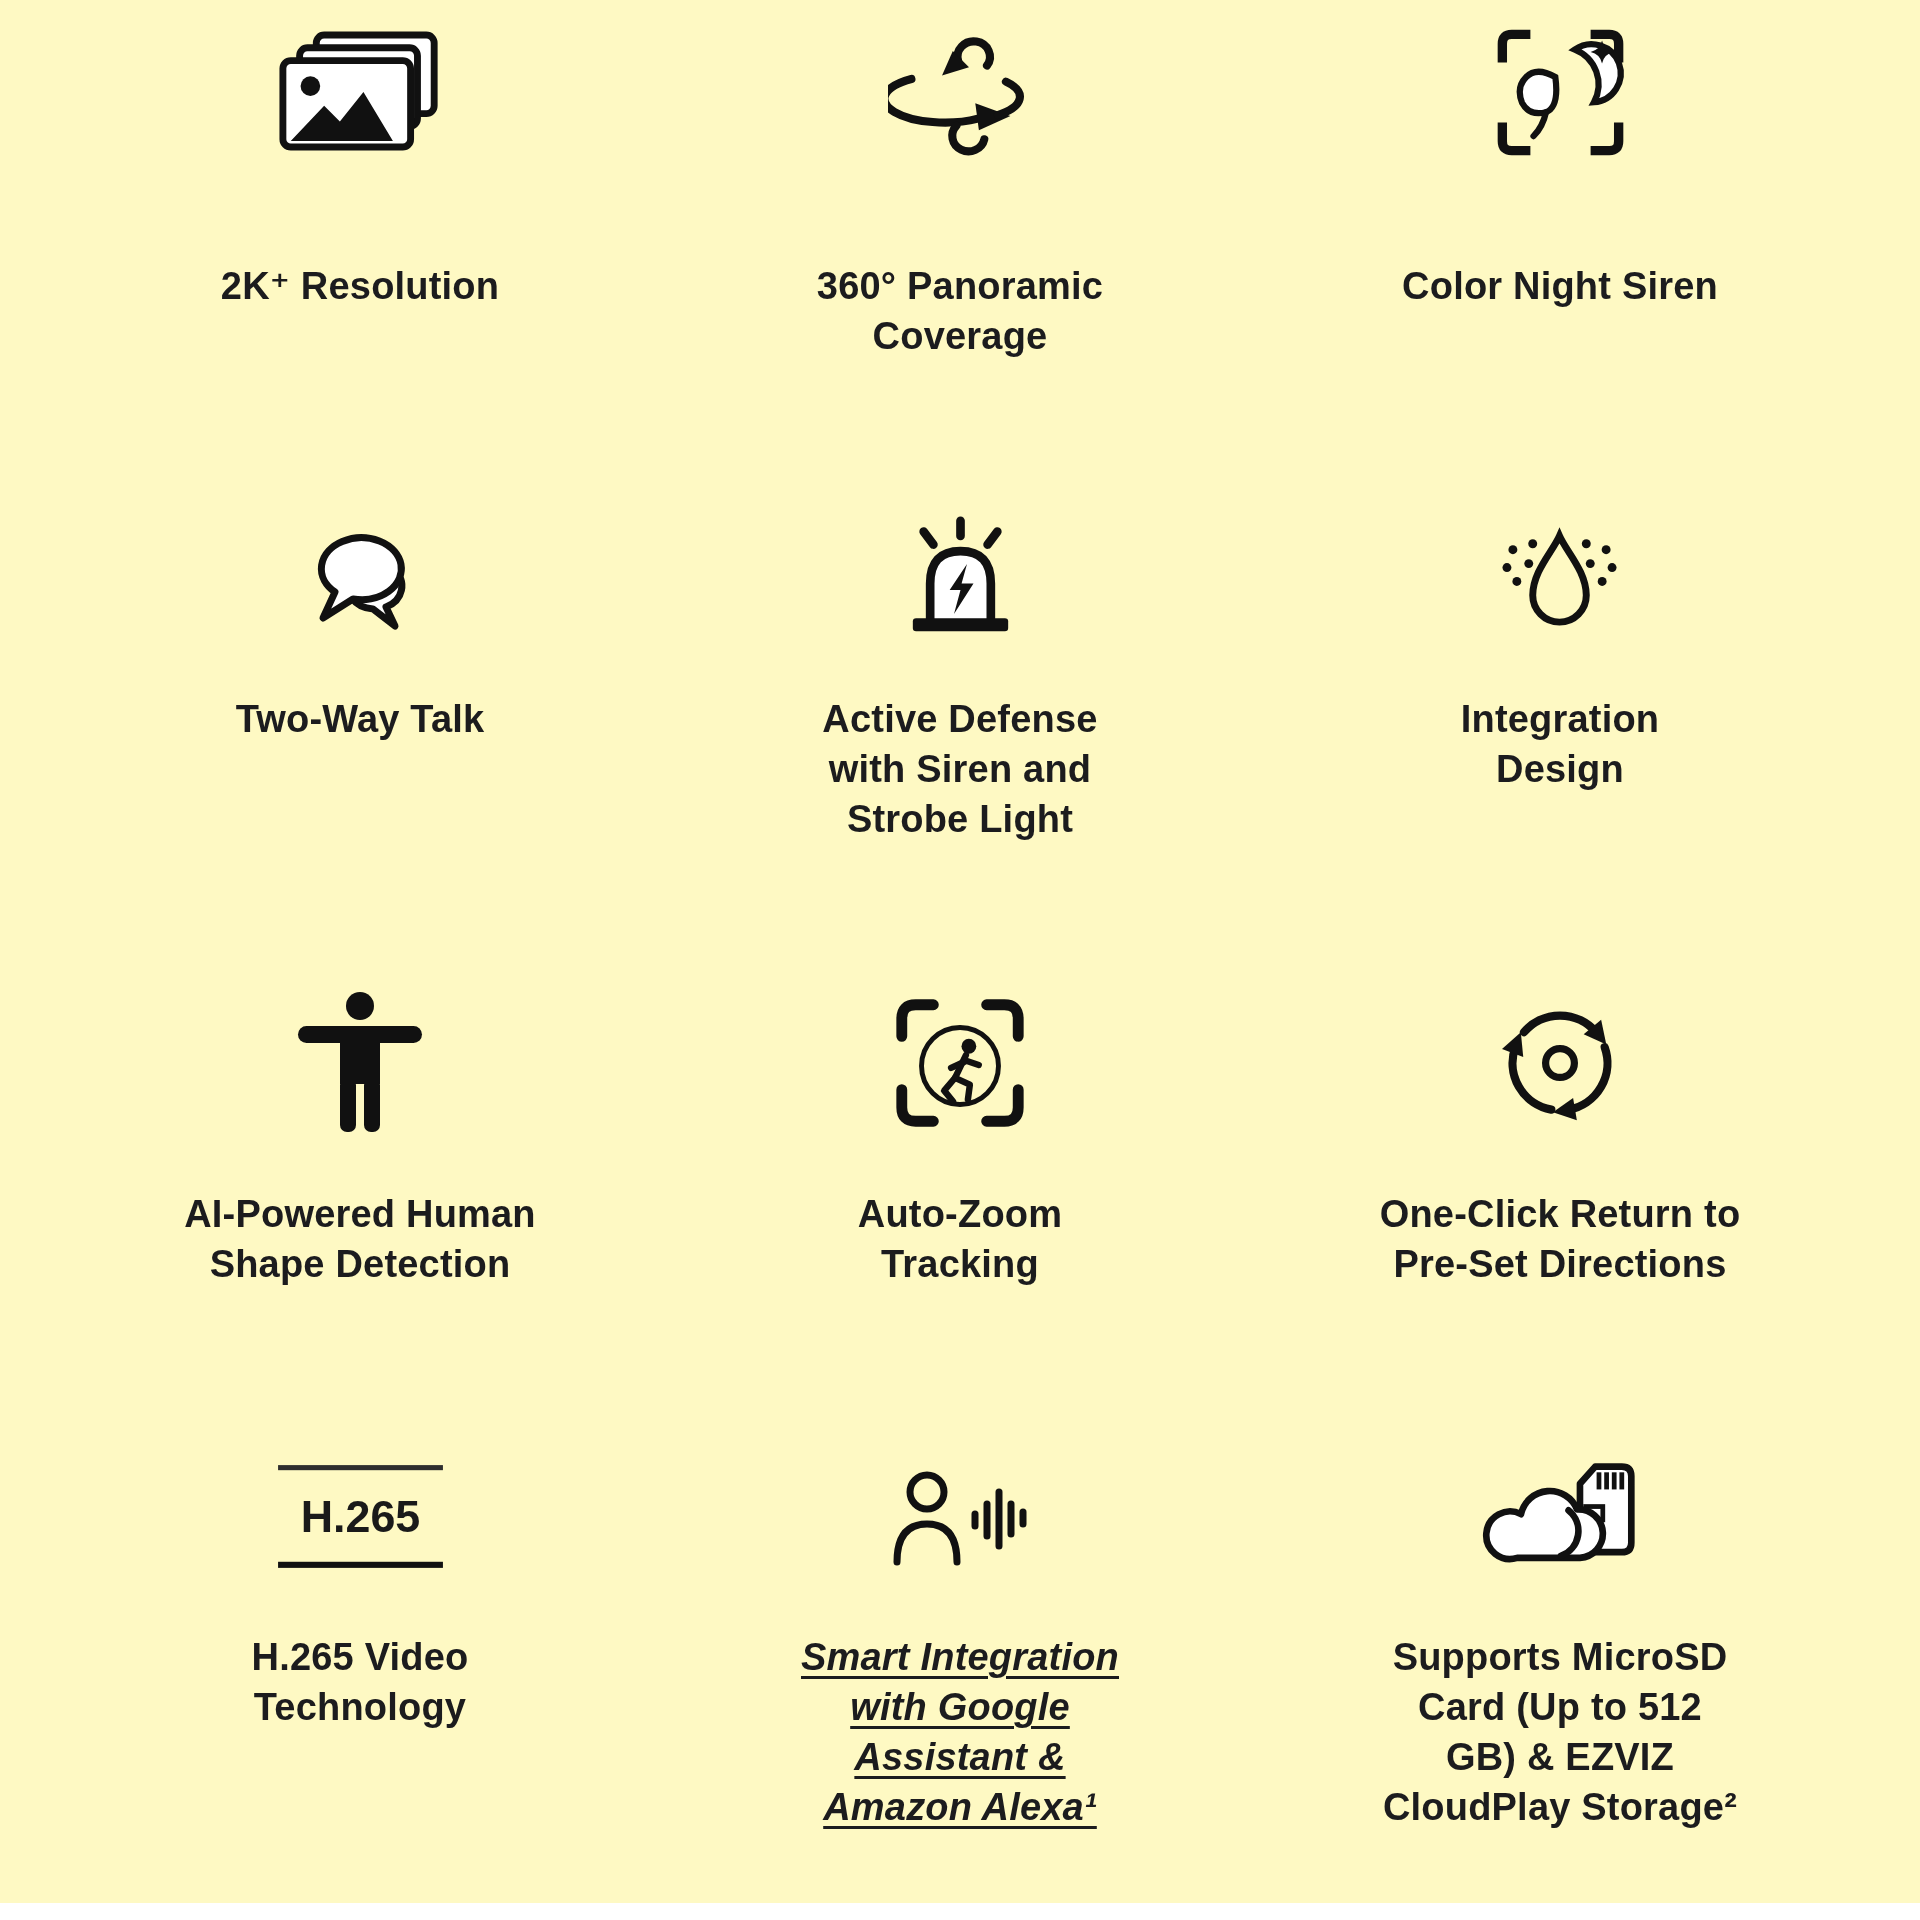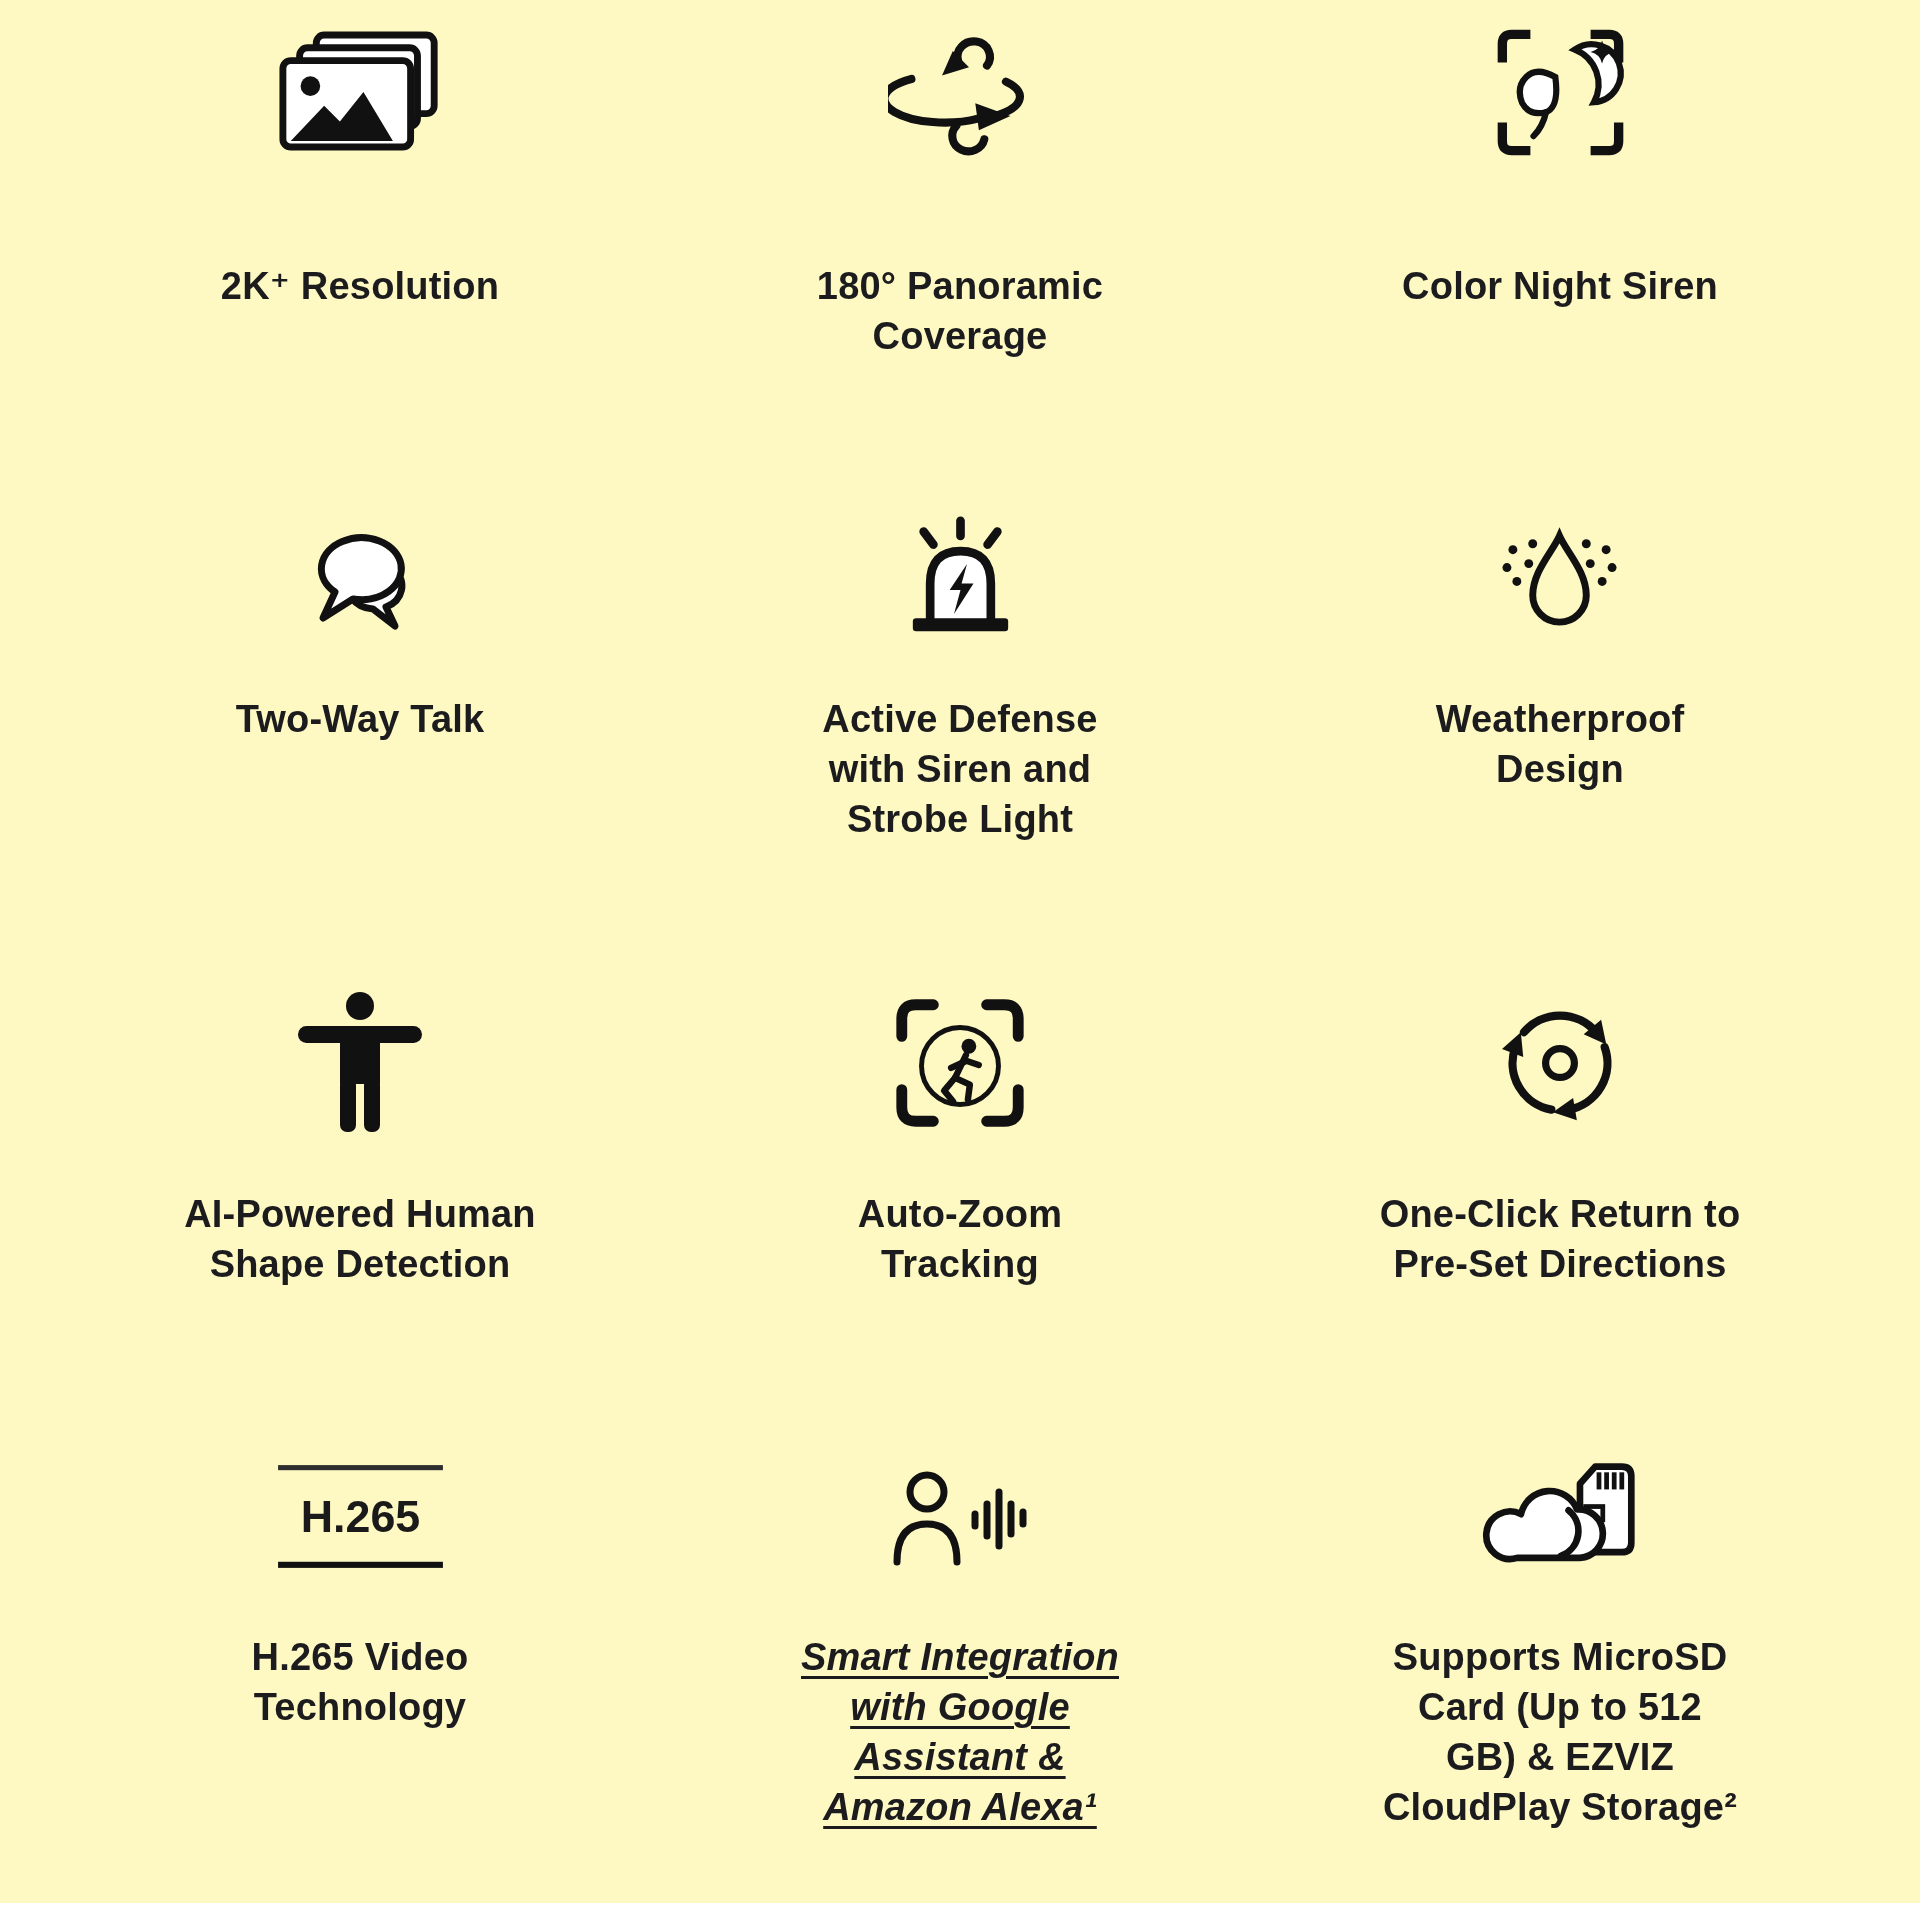--- a/index.html
+++ b/index.html
@@ -58,21 +58,21 @@
     <div class="iconbox">
       <svg width="144" height="135" viewBox="0 0 160 150">
         <path class="s" stroke-width="9" stroke-linecap="round" d="M 78,40 A 18,17 0 1 1 110,45"></path>
         <polygon class="f" points="60,56 72,29 90,47"></polygon>
         <path class="s" stroke-width="9" stroke-linecap="round" d="M 26,60 A 66,26 0 1 0 100,104"></path>
         <polygon class="f" points="136,101 97,87 101,117"></polygon>
         <path class="s" stroke-width="9" stroke-linecap="round" d="M 131,63 A 66,26 0 0 1 122,100"></path>
         <path class="s" stroke-width="9" stroke-linecap="round" d="M 76,112 A 18,17 0 1 0 107,127"></path>
       </svg>
     </div>
-    <div class="caption">180° Panoramic
+    <div class="caption">360° Panoramic
 Coverage</div>
   </div>
 
   <div class="cell r1">
     <div class="iconbox">
       <svg width="135" height="135" viewBox="0 0 130 130">
         <path class="s" stroke-width="9" d="M 9,36 L 9,18 Q 9,9 18,9 L 36,9"></path>
         <path class="s" stroke-width="9" d="M 94,9 L 112,9 Q 121,9 121,18 L 121,36"></path>
         <path class="s" stroke-width="9" d="M 9,94 L 9,112 Q 9,121 18,121 L 36,121"></path>
         <path class="s" stroke-width="9" d="M 94,121 L 112,121 Q 121,121 121,112 L 121,94"></path>
@@ -120,21 +120,21 @@
         <circle class="f" cx="14" cy="54" r="4.5"></circle>
           <circle class="f" cx="36" cy="50" r="4.5"></circle>
         <circle class="f" cx="24" cy="68" r="4.5"></circle>
         <circle class="f" cx="94" cy="30" r="4.5"></circle>
           <circle class="f" cx="114" cy="36" r="4.5"></circle>
         <circle class="f" cx="98" cy="50" r="4.5"></circle>
           <circle class="f" cx="120" cy="54" r="4.5"></circle>
         <circle class="f" cx="110" cy="68" r="4.5"></circle>
       </svg>
     </div>
-    <div class="caption">Weatherproof
+    <div class="caption">Integration
 Design</div>
   </div>
 
   <div class="cell r3">
     <div class="iconbox">
       <svg width="140" height="152" viewBox="0 0 140 150">
         <circle class="f" cx="70" cy="18" r="14"></circle>
         <rect class="f" x="8" y="38" width="124" height="17" rx="8.5"></rect>
         <rect class="f" x="50" y="38" width="40" height="58"></rect>
         <rect class="f" x="50" y="90" width="16" height="54" rx="7"></rect>

